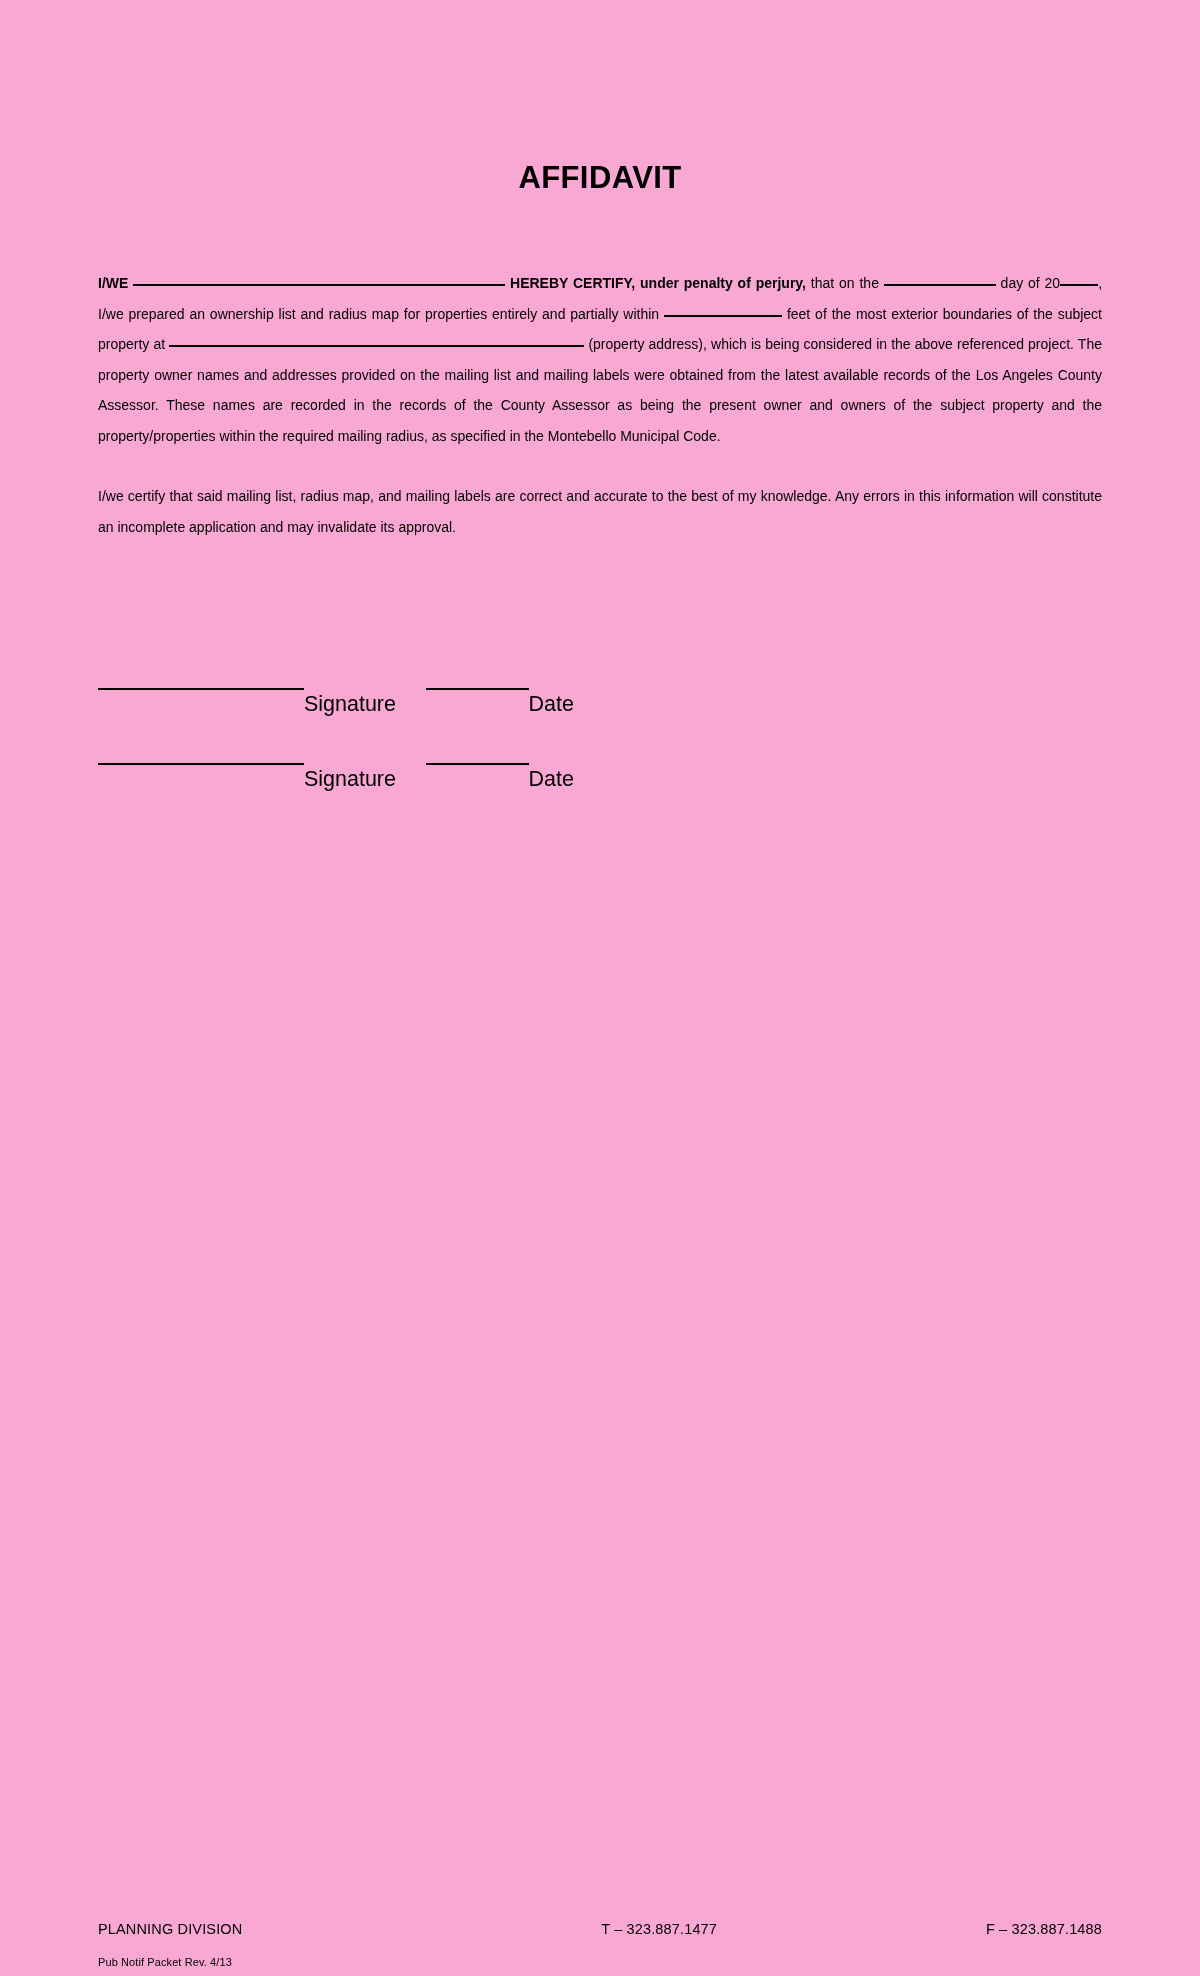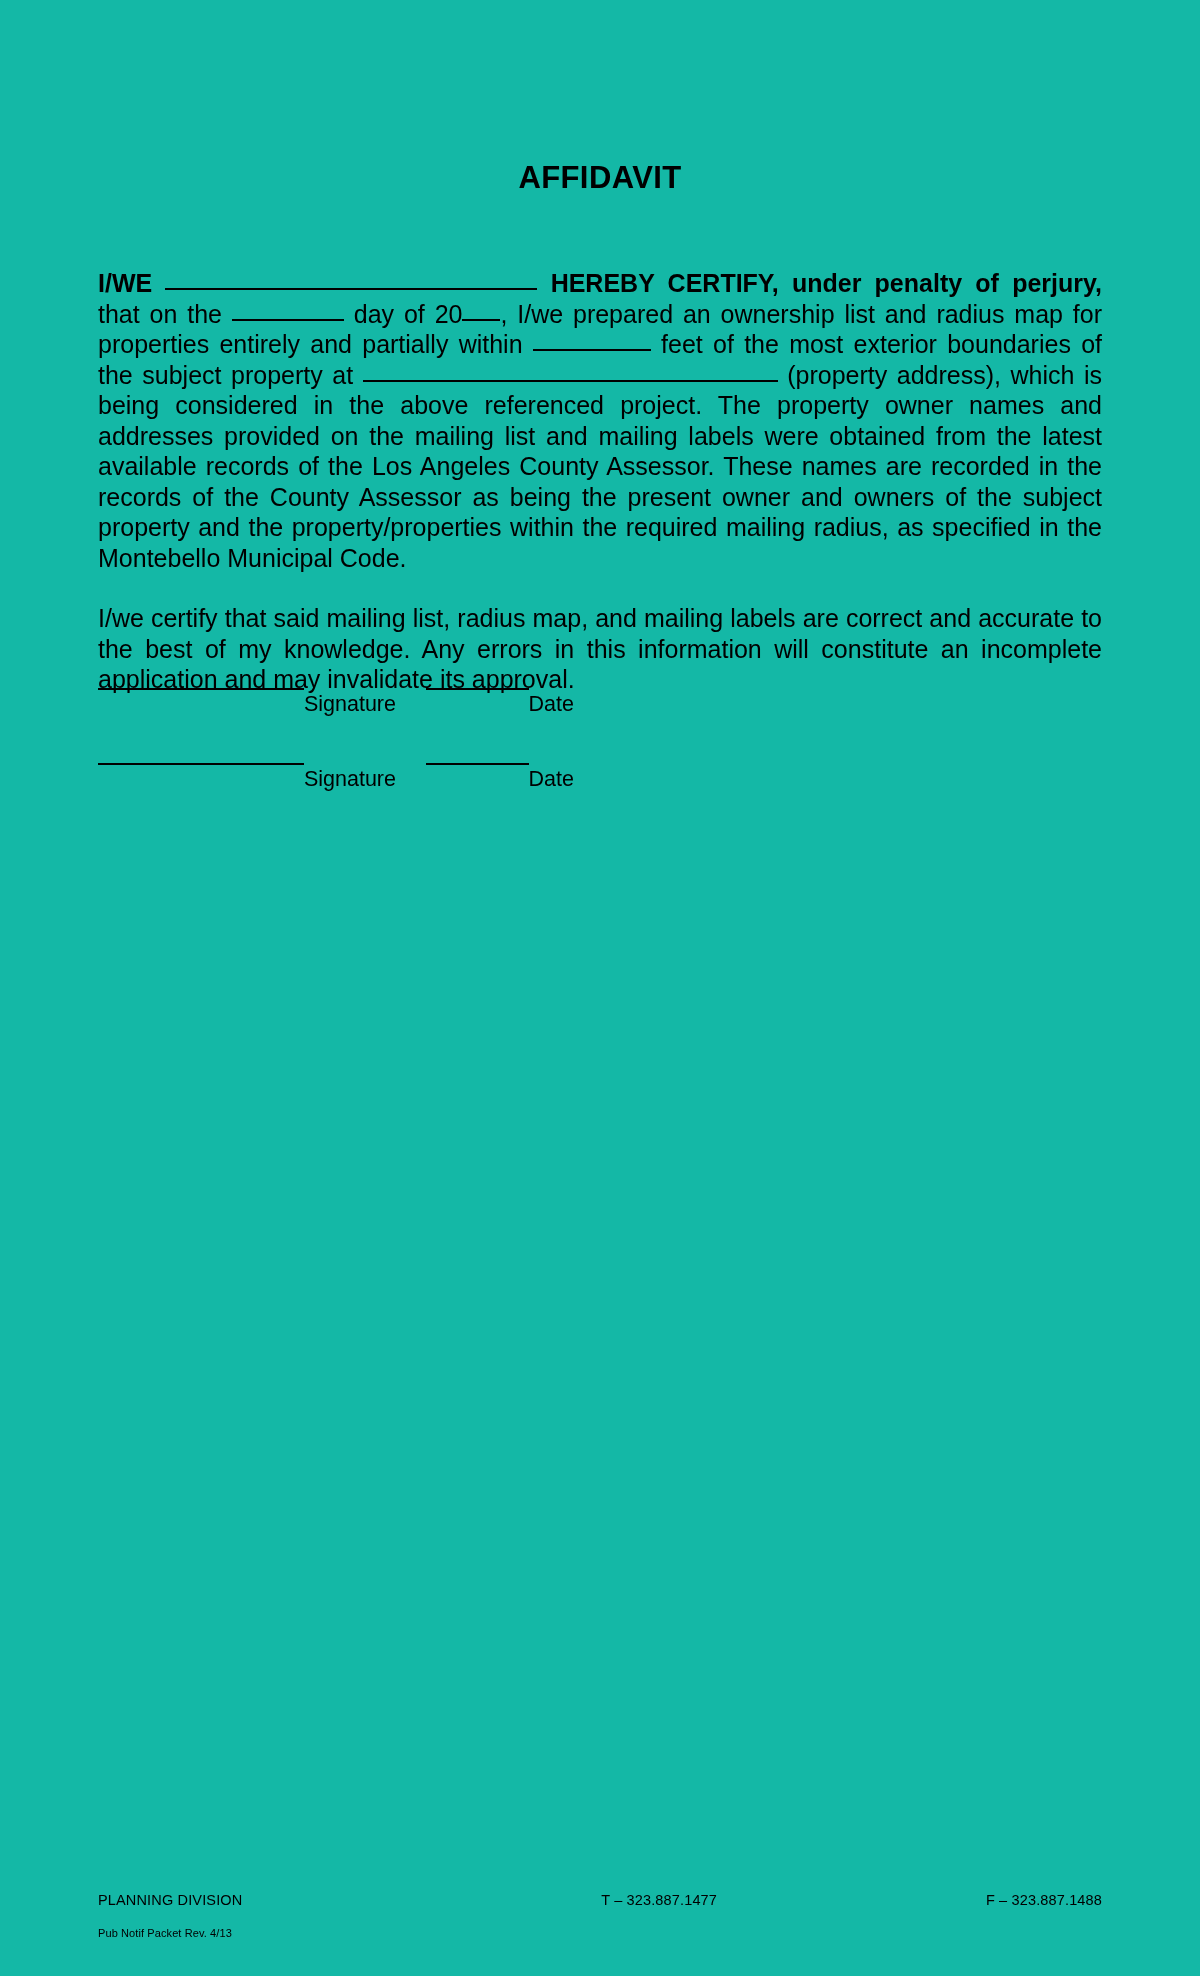--- a/index.html
+++ b/index.html
@@ -10,21 +10,21 @@
 
   body {
     font-family: "Liberation Sans", sans-serif;
     color: #000000;
   }
 
   .page {
     position: relative;
     width: 1200px;
     height: 1976px;
-    background: #14b8a6;
+    background: #f9a8d4;
     overflow: hidden;
     box-sizing: border-box;
   }
 
   
   .doc-title {
     position: absolute;
     left: 0;
     top: 160px;
     width: 1200px;
@@ -36,21 +36,21 @@
 
   
   .body-block {
     position: absolute;
     left: 98px;
     top: 268px;
     width: 1004px;
   }
 
   .para {
-    font-size: 25px;
+    font-size: 14px;
     line-height: 30.5px;
     text-align: justify;
     text-justify: inter-word;
     margin: 0;
   }
 
   .para + .para {
     margin-top: 30px;
   }
 
@@ -130,21 +130,21 @@
   .footer-row {
     display: flex;
     justify-content: space-between;
     align-items: baseline;
     font-size: 14.5px;
     letter-spacing: 0.15px;
   }
 
   .footer-left   { text-align: center; }
   .footer-center { text-align: left; flex: 0 0 auto; margin-left: 90px; }
-  .footer-right  { text-align: left; }
+  .footer-right  { text-align: left; margin-top: 29px; }
 
   .footer-rev {
     margin-top: 19px;
     font-size: 11px;
     letter-spacing: 0.1px;
   }
 </style>
 </head>
 <body>
 

